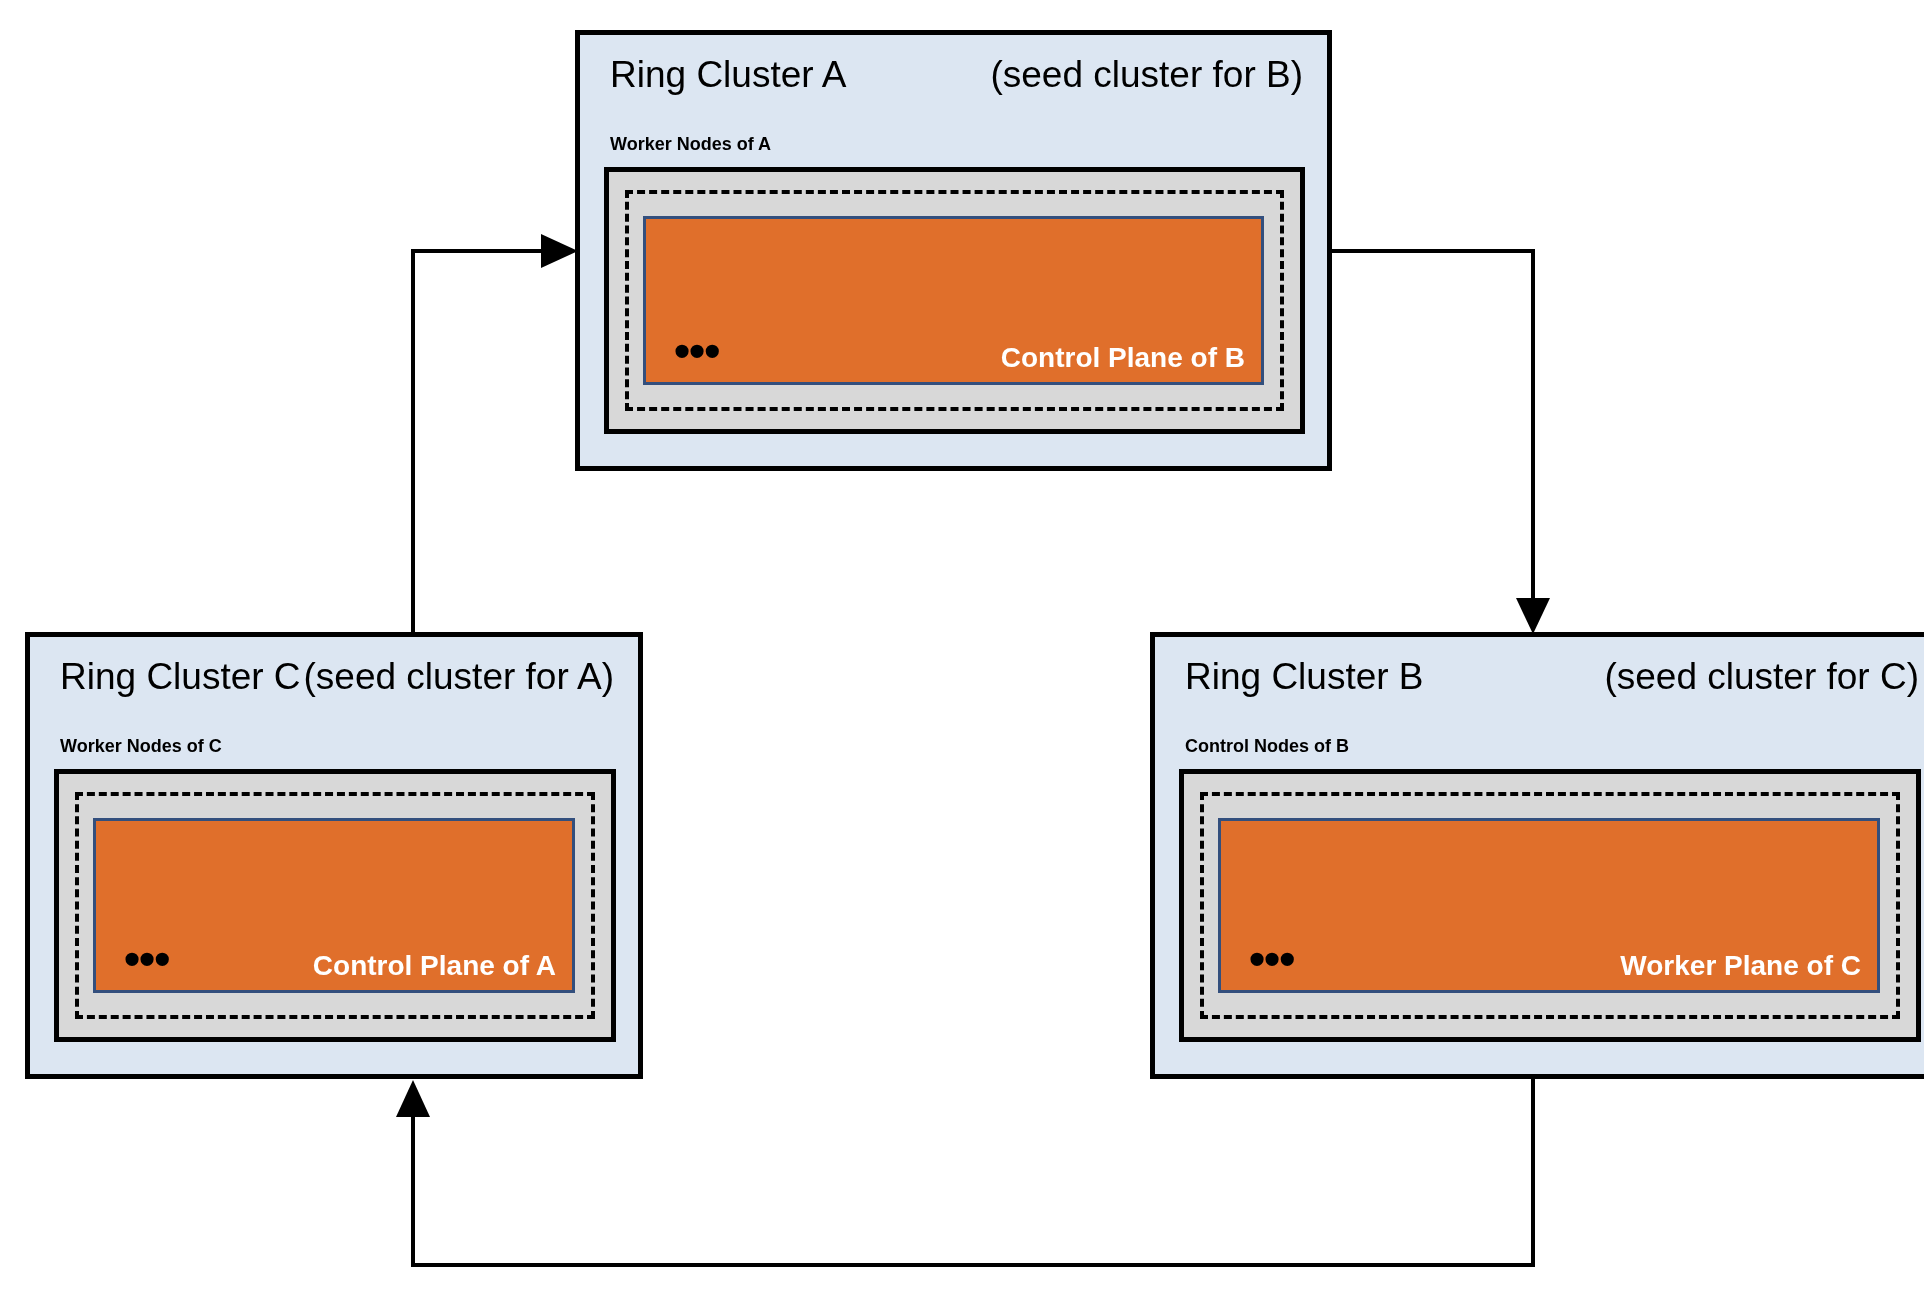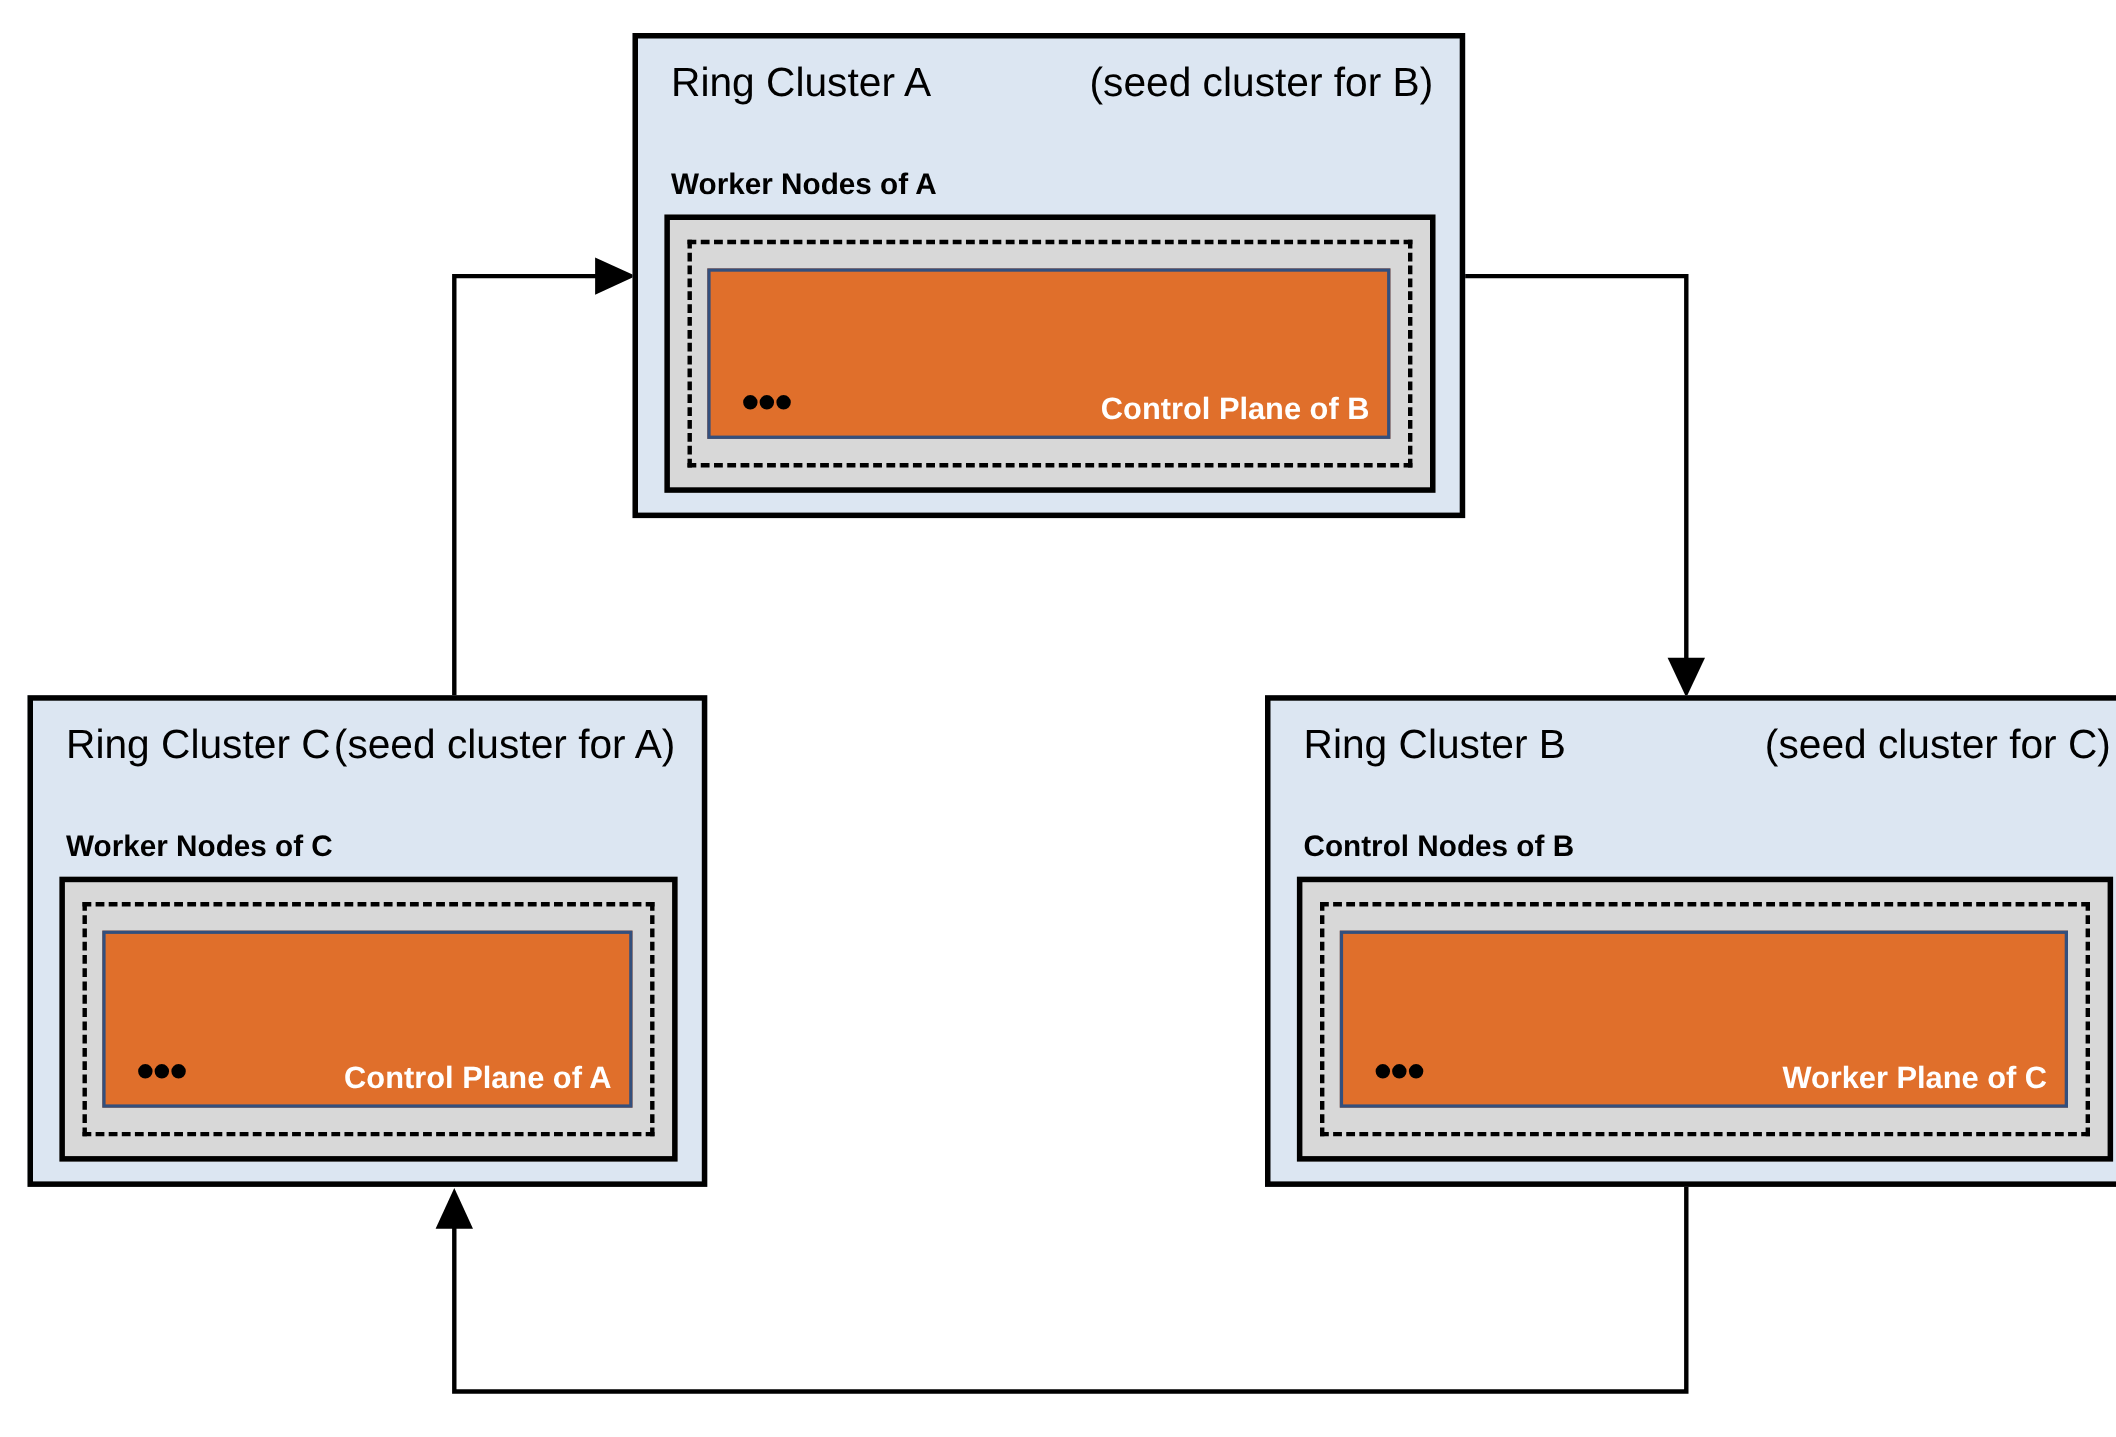--- a/index.html
+++ b/index.html
@@ -23,38 +23,38 @@
   #arrow-layer{
     position:absolute;left:0;top:0;width:1924px;height:1306px;z-index:0;
   }
   .cluster{
     position:absolute;
     z-index:1;
     background:var(--cluster_bg);
     border:5px solid var(--line_color);
     display:flex;
     flex-direction:column;
-    padding:14px 22px 18px 24px;
+    padding:14px 22px 32px 24px;
   }
   #cluster-a{left:575px;top:30px;width:757px;height:441px;}
   #cluster-c{left:25px;top:632px;width:618px;height:447px;}
   #cluster-b{left:1150px;top:632px;width:798px;height:447px;}
   .cluster-title{
     display:flex;
     justify-content:space-between;
     align-items:baseline;
     font-size:37px;
     line-height:1.2;
     padding:4px 2px 0 6px;
     white-space:nowrap;
   }
   .worker-label{
-    margin-top:55px;
+    margin-top:37px;
     padding-left:6px;
-    font-size:27px;
+    font-size:18px;
     font-weight:bold;
     line-height:1.15;
   }
   .node-box{
     flex:1;
     margin-top:12px;
     background:var(--node_bg);
     border:5px solid var(--line_color);
     padding:18px 16px;
     display:flex;

